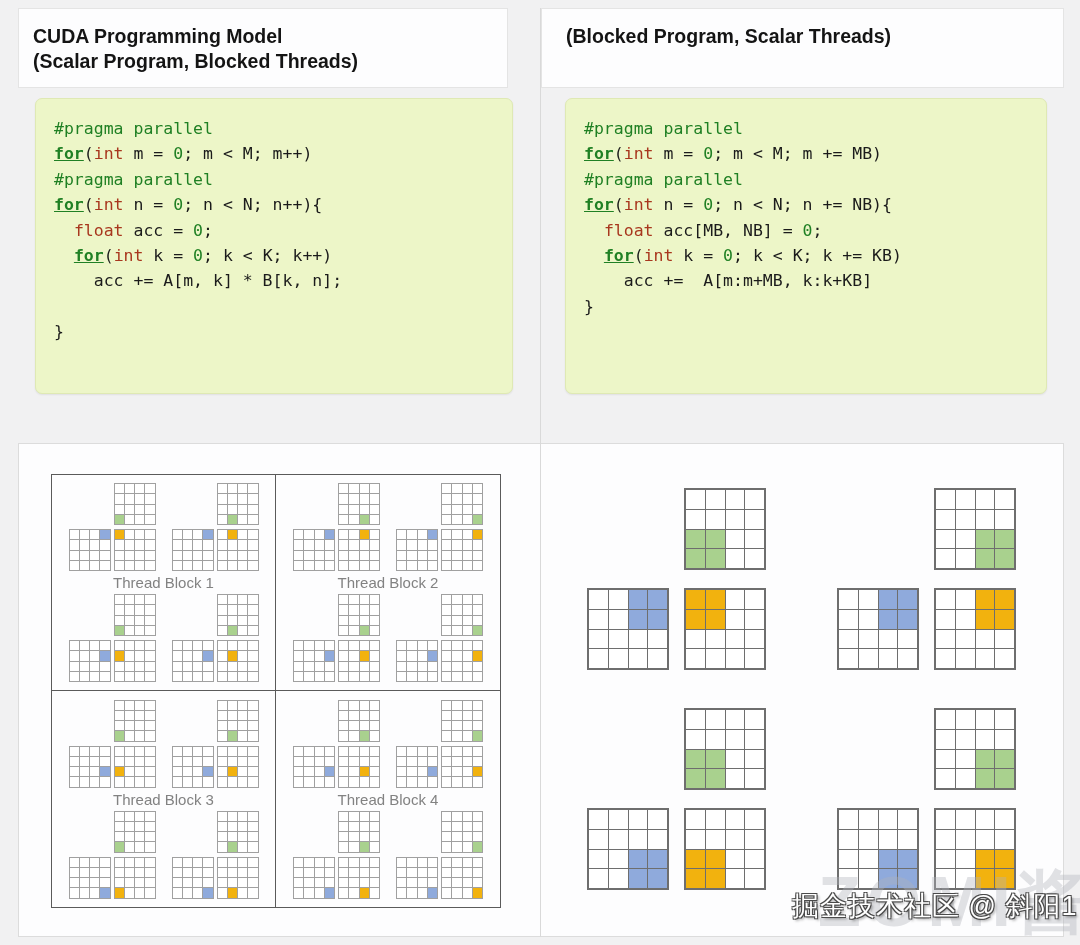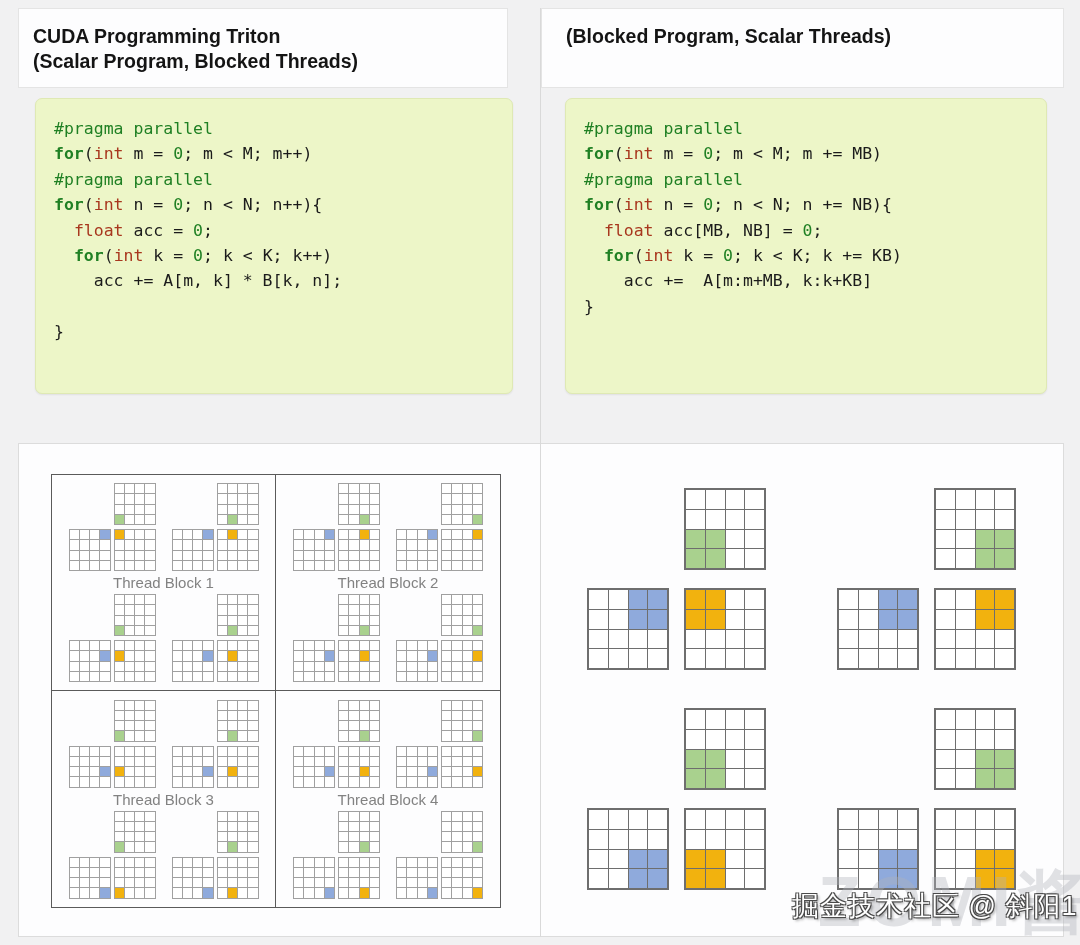--- a/index.html
+++ b/index.html
@@ -16,21 +16,21 @@
 
   
   .code-box{position:absolute;top:98px;height:296px;background:var(--code-bg,#edf6c8);
     border:1px solid #dfe9b4;border-radius:7px;box-sizing:border-box;
     padding:17px 10px 10px 18px;box-shadow:0 1px 2px rgba(0,0,0,0.07);}
   .code-box.left{left:35px;width:478px;}
   .code-box.right{left:565px;width:482px;}
   .code-line{white-space:pre;font-family:"DejaVu Sans Mono","Liberation Mono",monospace;
     font-size:16.5px;height:25.4px;line-height:25.4px;color:var(--plain-text,#1b1b1b);}
   .tok-g{color:var(--keyword-green,#208024);}
-  .tok-k{color:var(--keyword-green,#208024);font-weight:bold;}
+  .tok-k{color:var(--keyword-green,#208024);font-weight:bold;text-decoration:underline;}
   .tok-r{color:var(--type-red,#a8371e);}
   .tok-n{color:var(--keyword-green,#208024);}
   .tok-p{color:var(--plain-text,#1b1b1b);}
   .tok-at{color:var(--plain-text,#1b1b1b);border:1px solid var(--at-box-red,#d5281b);
     padding:0 1px;margin:0 -2px;border-radius:1px;}
 
   
   .diagram-section{position:absolute;left:18px;top:443px;width:1046px;height:494px;
     background:var(--panel-white,#fdfdfe);border:1px solid #dcdcdc;box-sizing:border-box;}
   .v-divider{position:absolute;left:540px;top:8px;width:1px;height:929px;background:var(--divider,#d9d9d9);}
@@ -59,21 +59,21 @@
   .wm-text{position:absolute;left:792px;top:888px;font-size:27px;color:#ffffff;
     letter-spacing:1px;white-space:nowrap;z-index:6;
     text-shadow:-1px -1px 0 #4a4a4a,1px -1px 0 #4a4a4a,-1px 1px 0 #4a4a4a,1px 1px 0 #4a4a4a,2px 2px 3px rgba(0,0,0,.45);}
 </style>
 </head>
 <body>
 
 <div class="page">
 
   <div class="header-card left">
-    <div class="header-title">CUDA Programming Triton</div>
+    <div class="header-title">CUDA Programming Model</div>
     <div class="header-title">(Scalar Program, Blocked Threads)</div>
   </div>
   <div class="header-card right">
     <div class="header-title">(Blocked Program, Scalar Threads)</div>
   </div>
 
   <div class="code-box left" id="cuda-code">
       <div class="code-line"><span class="tok-g">#pragma parallel</span></div>
       <div class="code-line"><span class="tok-k">for</span><span class="tok-p">(</span><span class="tok-r">int</span><span class="tok-p"> m = </span><span class="tok-n">0</span><span class="tok-p">; m &lt; M; m++)</span></div>
       <div class="code-line"><span class="tok-g">#pragma parallel</span></div>

